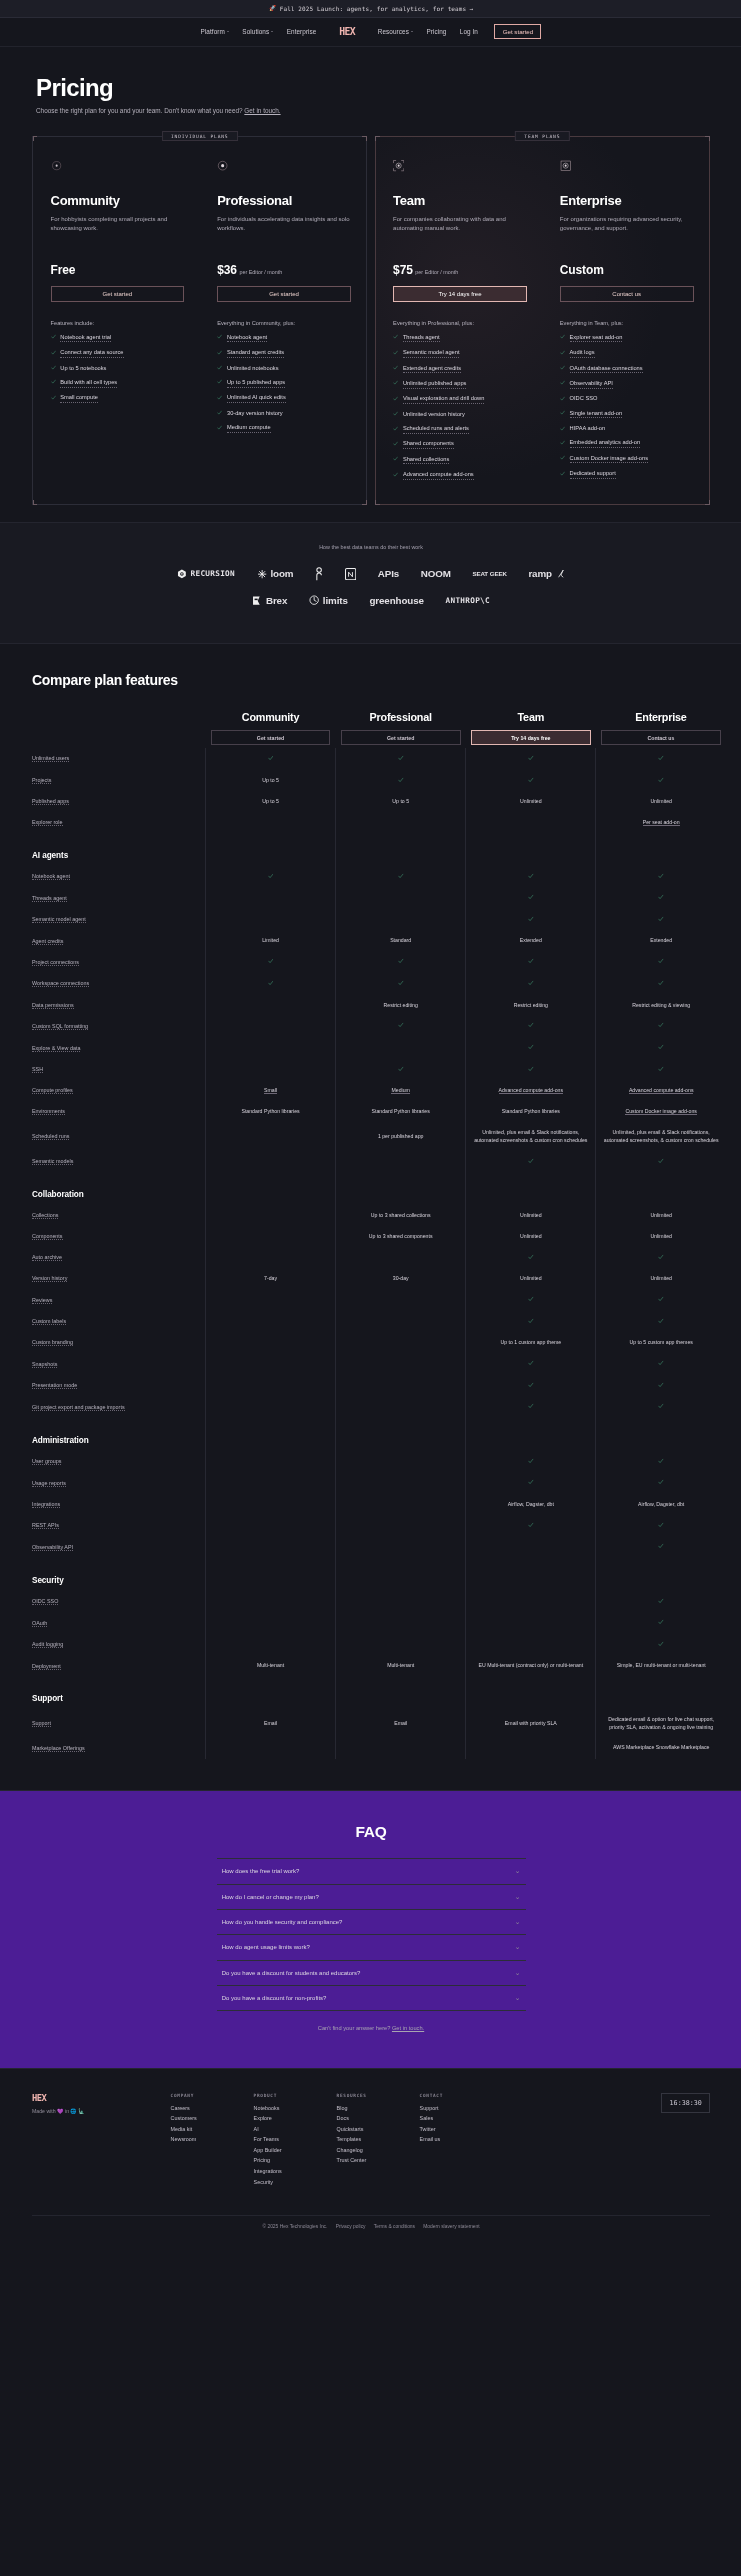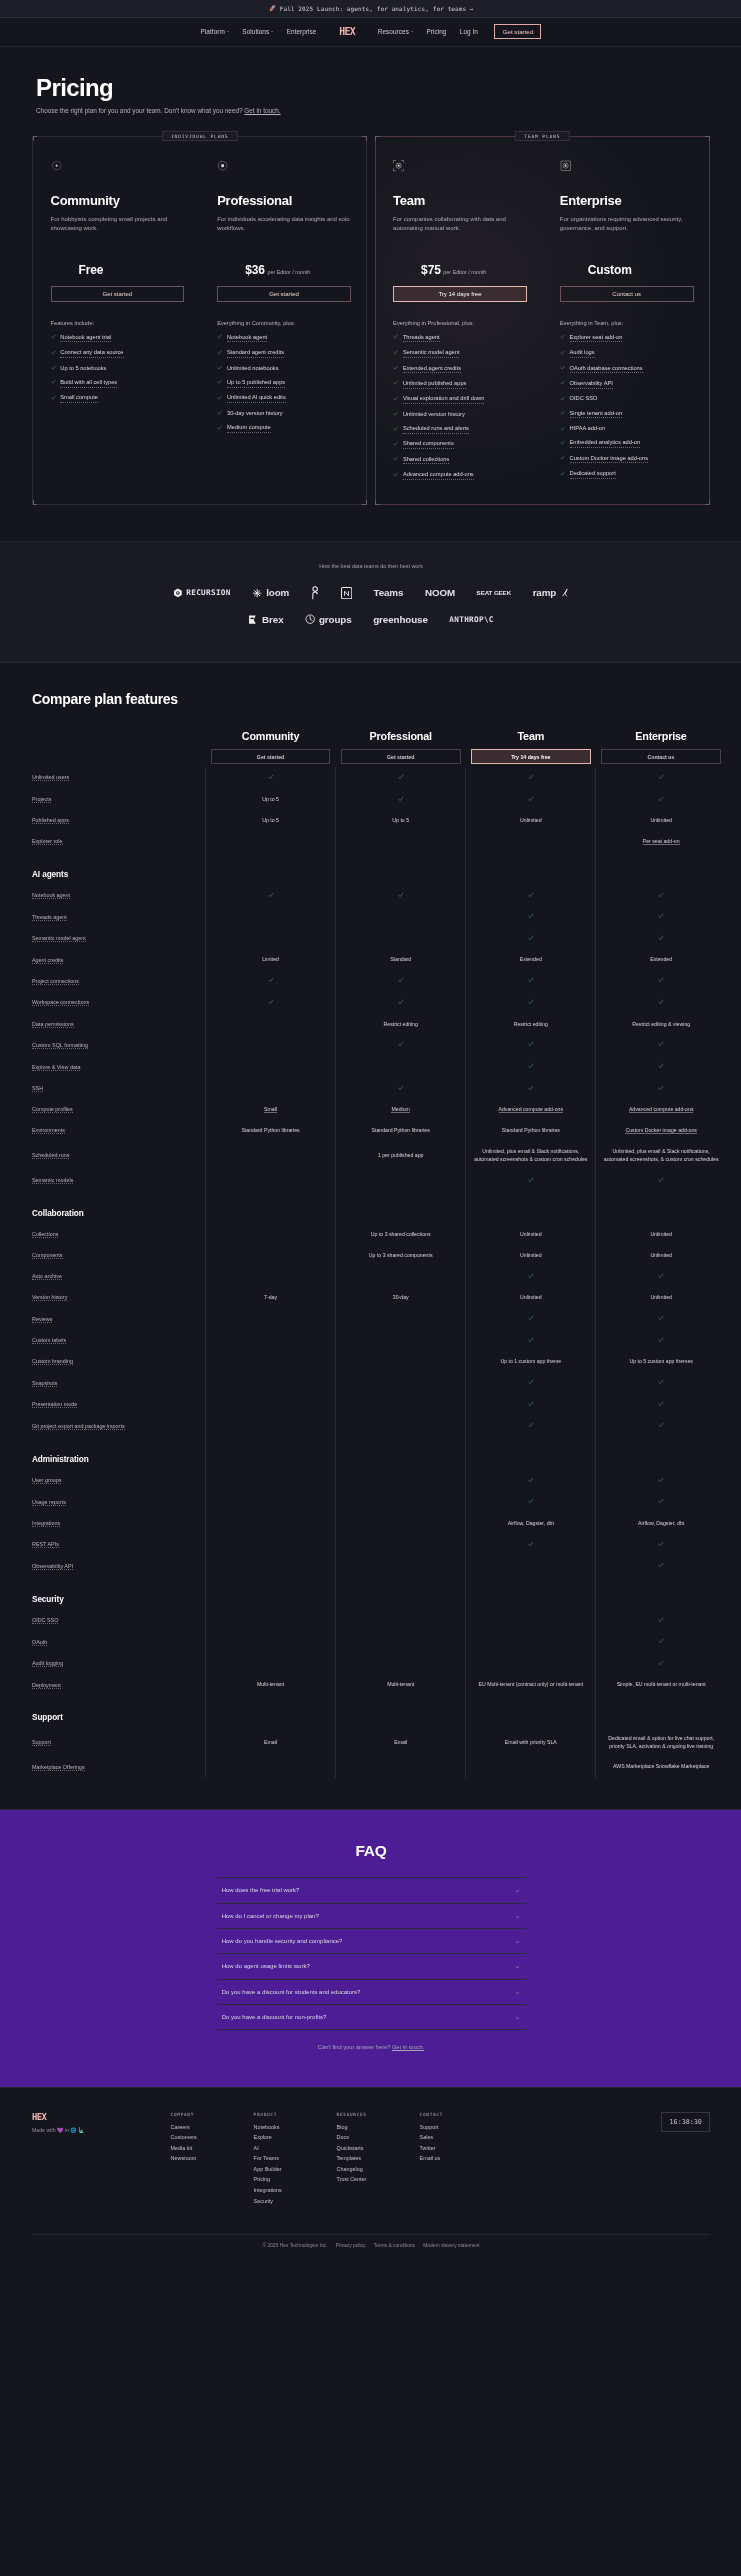--- a/index.html
+++ b/index.html
@@ -82,21 +82,21 @@
   .cards { display: flex; }
   .card { flex: 1; padding: 4.1px 15.5px 0 17.5px; position: relative; }
   .card-icon { width: 11.3px; height: 11.3px; margin-bottom: 21.6px; position: relative; }
   .card-icon svg { display: block; }
   .card h2 {
     font-size: 13px; font-weight: 700; letter-spacing: -.02em; color: #fff;
     margin-bottom: 6.7px;
   }
   .card .desc { font-size: 6px; line-height: 1.5; color: #b0acb8; min-height: 27px; }
   .price-row { margin-top: 20.6px; display: flex; align-items: baseline; gap: 2.6px; }
-  .price { font-size: 12px; font-weight: 700; color: #fff; letter-spacing: -.01em; margin-left: 28px; }
+  .price { font-size: 12px; font-weight: 700; color: #fff; letter-spacing: -.01em; }
   .price-unit { font-size: 5.4px; color: #b0acb8; }
   .cta {
     display: block; width: 100%; margin-top: 9.3px; padding: 4.1px 0;
     text-align: center; font-size: 6px; cursor: pointer;
     border: 0.5px solid #6a5259; background: transparent; color: #e9cfcc;
     position: relative;
   }
   .cta.primary { background: #3b2c31; border-color: #e2b7b2; color: #fff; }
 
   .feat-title { margin-top: 17.5px; font-size: 5.7px; color: #b8b4c0; }
@@ -104,21 +104,21 @@
   .feat-list li {
     display: flex; align-items: flex-start; gap: 4.6px; font-size: 5.7px;
     color: #dedae3; margin-bottom: 6.7px; line-height: 1.35;
   }
   .check { flex: 0 0 auto; width: 5.2px; height: 5.2px; margin-top: 0.5px; }
   .check svg { display: block; }
   .dotted { border-bottom: 0.5px dotted #6a6572; }
 
   
   .proof {
-    margin-top: 36px; border-top: 0.5px solid #24252f; border-bottom: 0.5px solid #24252f;
+    margin-top: 17px; border-top: 0.5px solid #24252f; border-bottom: 0.5px solid #24252f;
     padding: 20.6px 0 23px 0; text-align: center; background: #191a22;
   }
   .proof .kicker { font-size: 5.4px; color: #a39fad; margin-bottom: 17.5px; }
   .logo-row { display: flex; align-items: center; justify-content: center;
     gap: 21.6px; margin-bottom: 14.4px; flex-wrap: wrap; }
   .logo-item { display: flex; align-items: center; gap: 3.6px; color: #f2f0f4;
     font-size: 9.8px; font-weight: 700; letter-spacing: -.01em; opacity: .93; }
   .logo-item.mono { font-family: "DejaVu Sans Mono", monospace; font-size: 7.7px;
     letter-spacing: .04em; }
 
@@ -624,21 +624,21 @@
             <path d="M3.6 26V16a4.4 4.4 0 0 1 8.8 0" fill="none" stroke="#fff" stroke-width="2"></path>
           </svg>
       </div>
       <div class="logo-item">
         <svg width="11.3" height="12.4" viewBox="0 0 22 24">
             <rect x="1" y="1" width="20" height="22" rx="2.5" fill="none" stroke="#fff" stroke-width="2"></rect>
             <path d="M7 17V8l7.5 9V8" fill="none" stroke="#fff" stroke-width="1.8"></path>
           </svg>
       </div>
       <div class="logo-item">
-          <span>Teams</span>
+          <span>APIs</span>
         </div>
       <div class="logo-item">
           <span>NOOM</span>
         </div>
       <div class="logo-item">
         <span style="font-size:6.2px;line-height:.95;display:inline-block;text-align:center;">SEAT GEEK</span>
       </div>
       <div class="logo-item">
         <span>ramp</span>
         <svg width="9.3" height="9.3" viewBox="0 0 18 18">
@@ -652,21 +652,21 @@
             <path d="M2 1h13l-4 8 4 8H2z" fill="#fff"></path>
             <rect x="5" y="5" width="6" height="3" fill="#15161d"></rect>
           </svg>
         <span>Brex</span>
       </div>
       <div class="logo-item">
         <svg width="10.3" height="10.3" viewBox="0 0 20 20">
             <circle cx="10" cy="10" r="8.2" fill="none" stroke="#fff" stroke-width="1.7"></circle>
             <path d="M10 4v6l4.5 2.6" fill="none" stroke="#fff" stroke-width="1.7"></path>
           </svg>
-        <span>groups</span>
+        <span>limits</span>
       </div>
       <div class="logo-item">
           <span>greenhouse</span>
         </div>
       <div class="logo-item mono">
           <span>ANTHROP\C</span>
         </div>
     </div>
   </section>
 

